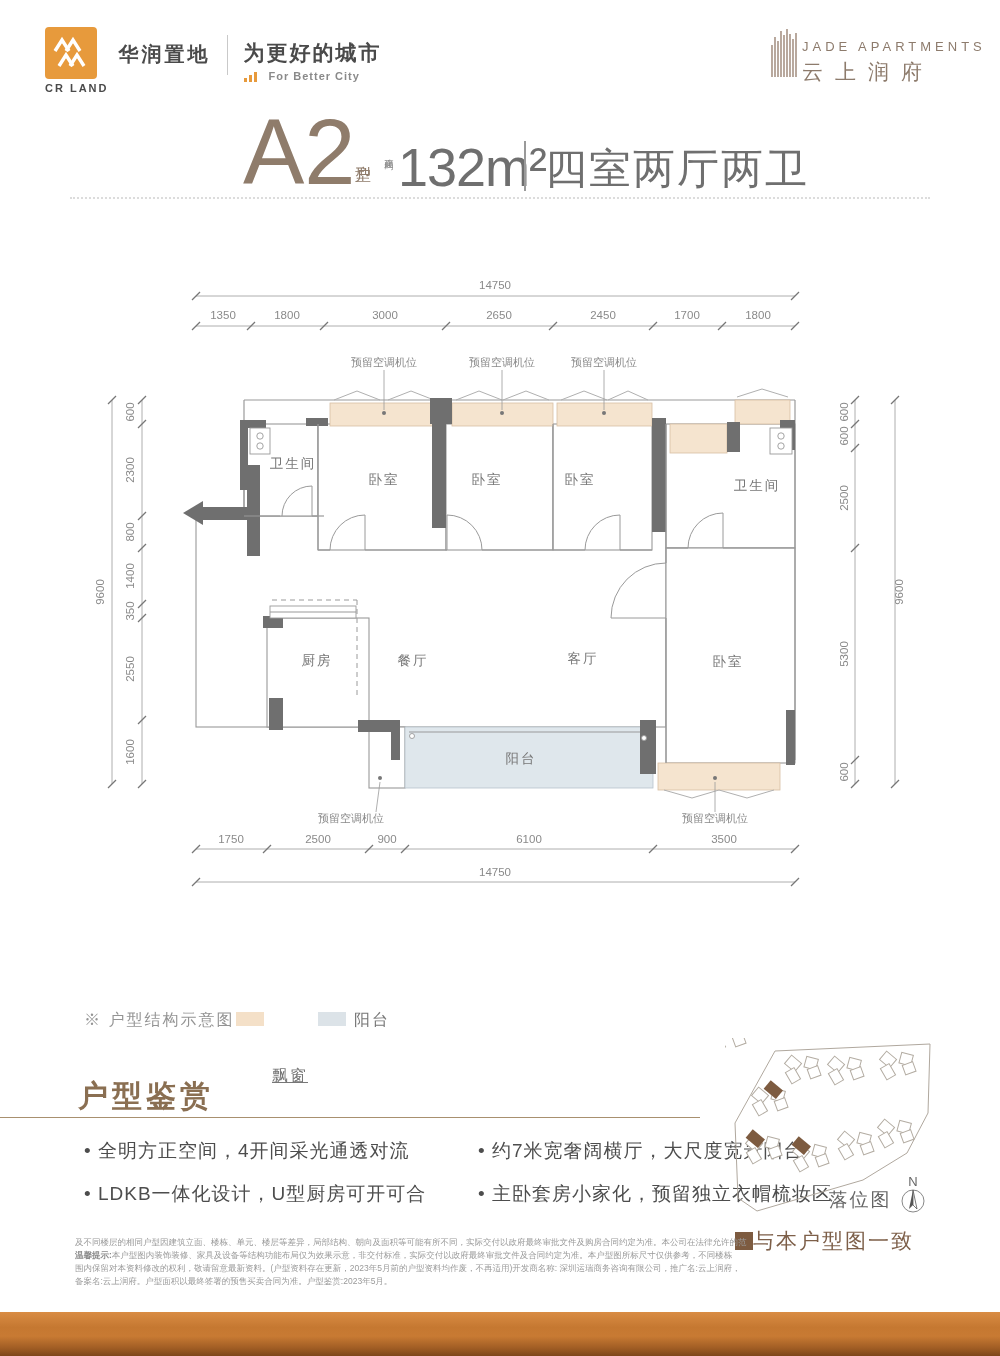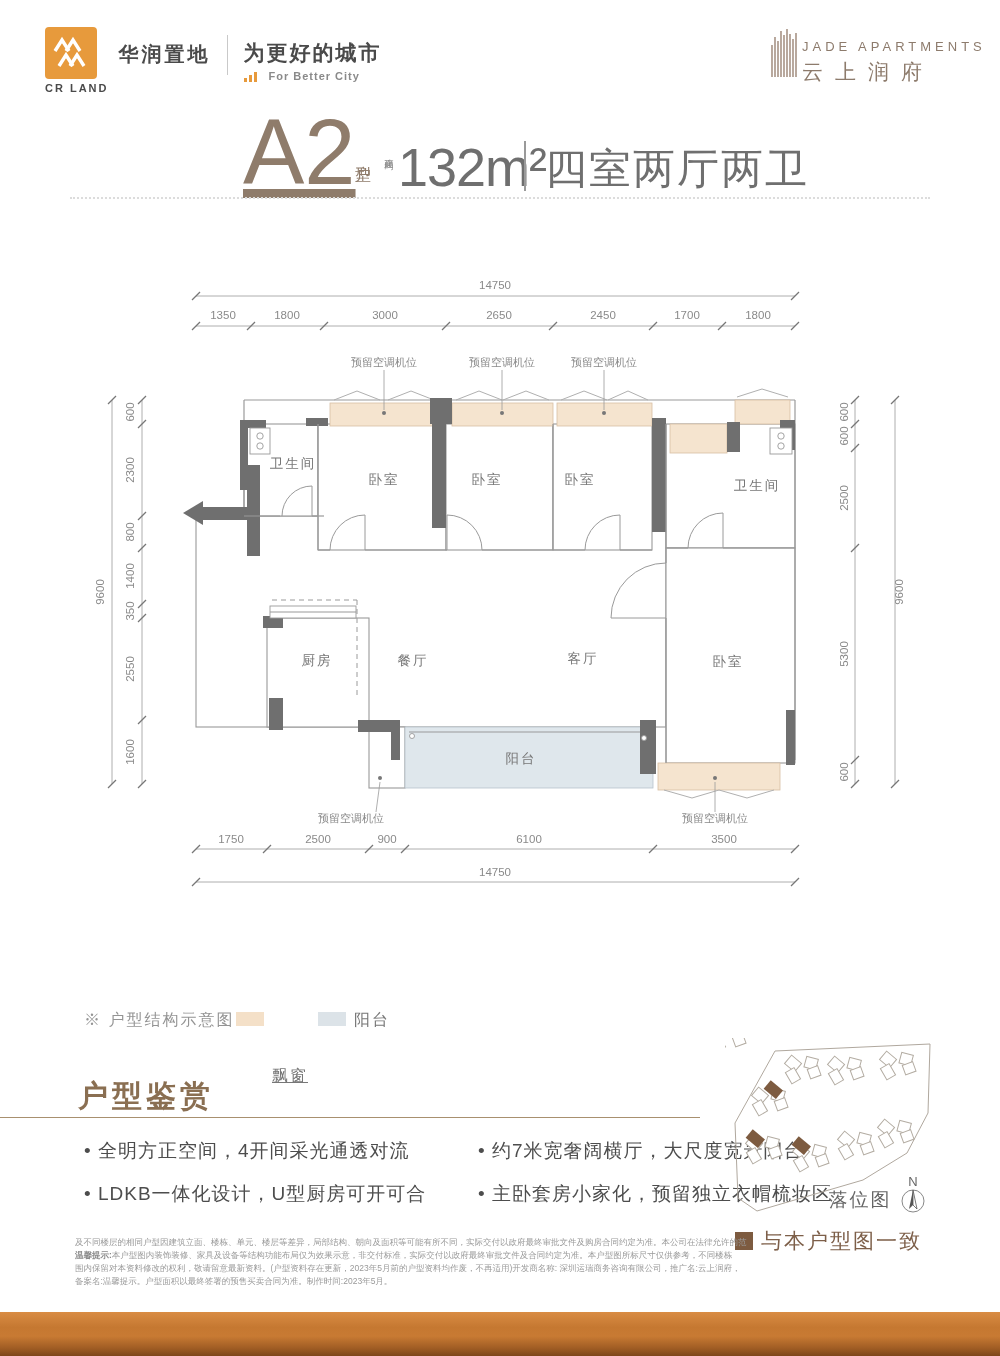--- a/index.html
+++ b/index.html
@@ -43,21 +43,21 @@
   .leg-note{font-size:16px;color:#949494;letter-spacing:2px;}
   .leg-label{font-size:16px;color:#777;letter-spacing:2px;}
   .sw{width:28px;height:14px;}
   
   .feat-h{font-size:30px;font-weight:bold;color:#8a6f52;letter-spacing:4px;}
   .feat-rule{height:1px;background:#a8906f;}
   .bullets{list-style:none;margin:0;padding:0;}
   .bullets li{font-size:19px;color:#4d4d4d;margin-bottom:17px;letter-spacing:1px;}
   .bullets li::before{content:"• ";color:#4d4d4d;}
   
-  .site-leg{font-size:21px;color:#7d5f49;letter-spacing:2px;display:flex;align-items:center;gap:8px;}
+  .site-leg{font-size:21px;color:#7d5f49;letter-spacing:2px;display:flex;align-items:center;}
   .site-sq{width:18px;height:18px;background:#7d5b40;display:inline-block;}
   .bldg{stroke:#b3aca2;stroke-width:1;fill:#fff;}
   .bound{stroke:#b0a89e;stroke-width:1;fill:none;}
   .hl{fill:#7d5b40;stroke:none;}
   
   .disc{font-size:8.5px;line-height:13px;color:#9a9a9a;white-space:nowrap;}
   .disc b{color:#8a8a8a;}
   
   .bar{background:linear-gradient(180deg,#d98c44 0%,#c57831 35%,#c87a33 55%,#a05d24 82%,#7d451a 100%);}
 </style>
@@ -106,21 +106,21 @@
           <line x1="23" y1="14" x2="23" y2="52"></line>
         <line x1="26" y1="8" x2="26" y2="52"></line>
       </g>
     </svg>
     <div>
       <div class="proj-en" style="margin-top:14px;">JADE APARTMENTS</div>
       <div class="proj-cn">云上润府</div>
     </div>
   </div>
 
-  <div class="abs t-a2" style="left:243px;top:106px;text-decoration:underline;">A2</div>
+  <div class="abs t-a2" style="left:243px;top:106px;">A2</div>
   <div class="abs vert t-suffix" style="left:352px;top:152px;">户型</div>
   <div class="abs vert t-areapfx" style="left:382px;top:152px;">建面约</div>
   <div class="abs t-area" style="left:398px;top:136px;">132m²</div>
   <div class="abs t-div" style="left:524px;top:141px;"></div>
   <div class="abs t-rooms" style="left:545px;top:141px;">四室两厅两卫</div>
   <div class="abs dotline" style="left:70px;top:197px;width:860px;"></div>
 
   <svg class="abs" style="left:0;top:270px;" width="1000" height="650" viewBox="0 0 1000 650">
 
     <g>
@@ -381,18 +381,18 @@
   </svg>
   <div class="abs site-leg" style="left:735px;top:1227px;">
     <span class="site-sq"></span>
     <span>与本户型图一致</span>
   </div>
 
   <div class="abs disc" style="left:75px;top:1236px;">
     <div>及不同楼层的相同户型因建筑立面、楼栋、单元、楼层等差异，局部结构、朝向及面积等可能有所不同，实际交付以政府最终审批文件及购房合同约定为准。本公司在法律允许的范</div>
     <div><b>温馨提示:</b><span>本户型图内装饰装修、家具及设备等结构功能布局仅为效果示意，非交付标准，实际交付以政府最终审批文件及合同约定为准。本户型图所标尺寸仅供参考，不同楼栋</span></div>
     <div>围内保留对本资料修改的权利，敬请留意最新资料。(户型资料存在更新，2023年5月前的户型资料均作废，不再适用)开发商名称: 深圳运瑞商务咨询有限公司，推广名:云上润府，</div>
-    <div>备案名:温馨提示。户型面积以最终签署的预售买卖合同为准。制作时间:2023年5月。</div>
+    <div>备案名:云上润府。户型面积以最终签署的预售买卖合同为准。户型鉴赏:2023年5月。</div>
   </div>
 
   <div class="abs bar" style="left:0;bottom:0;width:1000px;height:44px;"></div>
 
 </div>
 
 </body></html>

